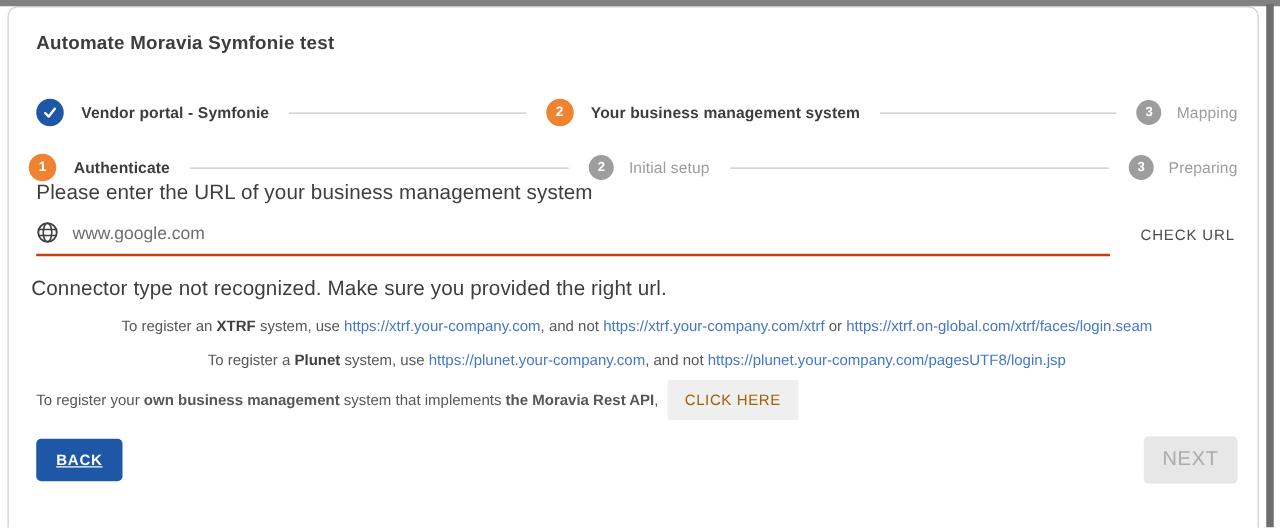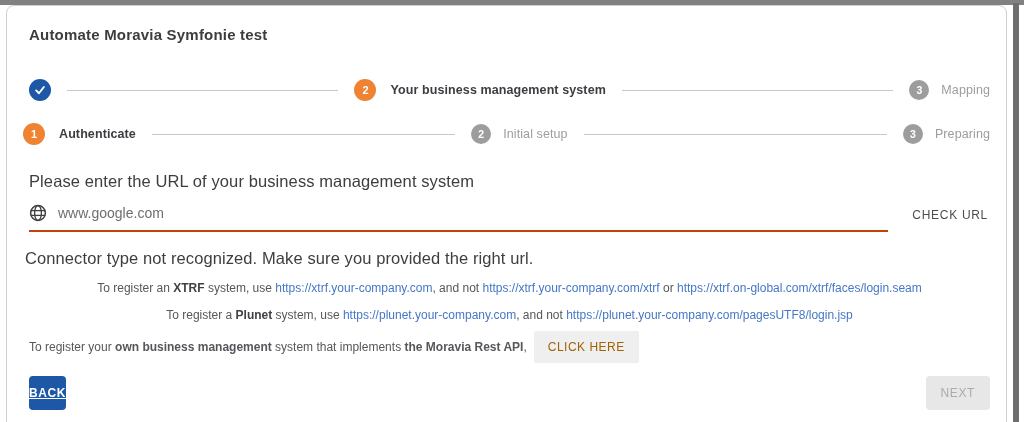--- a/index.html
+++ b/index.html
@@ -34,21 +34,21 @@
     color:#ffffff; font-size:11px; font-weight:700;
   }
   .step.completed .circle { background:#1d57a5; margin-left:6px; }
   .step.active .circle { background:#ef8332; }
   .step.pending .circle { width:20px; height:20px; background:#9d9d9d; font-size:10.5px; }
   .step-label { margin-left:14px; font-size:12.5px; font-weight:700; color:#3b3d41; letter-spacing:0.1px; white-space:nowrap; }
   .step.pending .step-label { color:#9d9d9d; font-weight:400; margin-left:12px; }
   .connector { flex:1 1 auto; height:0; border-top:1px solid #c8c8c8; margin:0 16px; }
 
   .section-heading { margin:0; font-size:16.5px; font-weight:400; color:#3e3e3d; letter-spacing:0.1px; }
-  .heading-url { margin-top:27px; margin-left:6px; }
+  .heading-url { margin-left:6px; }
   .heading-error { margin-top:17px; margin-left:2px; }
 
   .url-row { display:flex; align-items:flex-end; margin-top:13px; margin-left:6px; }
   .input-wrap { flex:1 1 auto; display:flex; align-items:center; border-bottom:2px solid #c2410c; padding-bottom:8px; }
   .globe-icon { flex:none; margin-right:11px; display:block; }
   .url-input {
     flex:1 1 auto; border:none; outline:none; background:transparent; padding:0;
     font-family:"Liberation Sans", sans-serif; font-size:14px; color:#6e6e6e;
   }
   .check-url-btn {
@@ -62,46 +62,47 @@
   .link { color:#4577c6; text-decoration:none; cursor:pointer; }
   .note-row { display:flex; align-items:center; margin:9px 0 0 6px; font-size:12px; color:#55575b; }
   .click-here-btn {
     margin-left:7px; padding:9px 14px; background:#efefef; border:none; border-radius:2px;
     font-family:"Liberation Sans", sans-serif; font-size:12px; color:#a16207; letter-spacing:0.5px; cursor:pointer;
   }
 
   .footer { display:flex; justify-content:space-between; align-items:center; margin-top:13px; padding:0 0 0 6px; }
   .back-btn {
     background:#1d57a5; color:#ffffff; border:none; border-radius:4px;
-    padding:10px 0; font-family:"Liberation Sans", sans-serif;
+    padding:10px 16px; font-family:"Liberation Sans", sans-serif;
     font-size:12px; font-weight:600; letter-spacing:0.6px; cursor:pointer;text-decoration:underline;
   }
   .next-btn {
     background:#e7e7e7; color:#ababab; border:none; border-radius:4px;
     padding:10px 15px; font-family:"Liberation Sans", sans-serif;
-    font-size:12px; font-weight:400; letter-spacing:0.6px; cursor:default;
+    font-size:16px; font-weight:400; letter-spacing:0.6px; cursor:default;
   }
 </style>
 </head>
 <body>
 
 <div class="top-edge"></div>
 <div class="right-scrollbar"></div>
 
 <div class="card">
 
   <h1 class="page-title">Automate Moravia Symfonie test</h1>
 
   <div class="stepper primary">
     <div class="step completed">
       <span class="circle">
         <svg width="12" height="12" viewBox="0 0 14 14">
           <polyline points="2.5,7.5 5.8,10.8 11.5,3.5" fill="none" stroke="#ffffff" stroke-width="2.2" stroke-linecap="round" stroke-linejoin="round"></polyline>
         </svg>
       </span>
+      <span class="step-label">Vendor portal - Symfonie</span>
     </div>
     <div class="connector"></div>
     <div class="step active">
       <span class="circle">2</span>
       <span class="step-label">Your business management system</span>
     </div>
     <div class="connector"></div>
     <div class="step pending">
       <span class="circle">3</span>
       <span class="step-label">Mapping</span>

